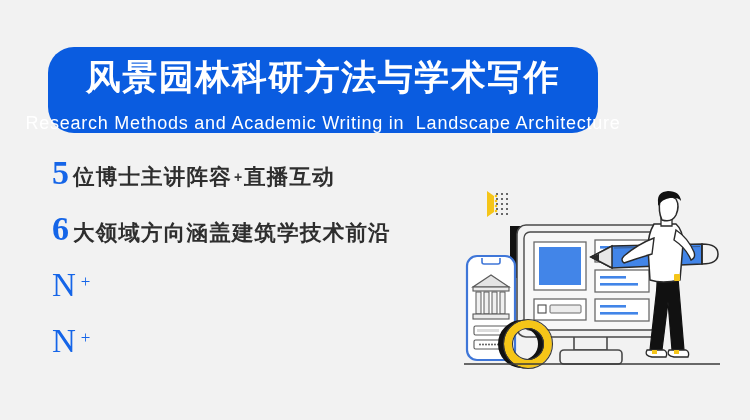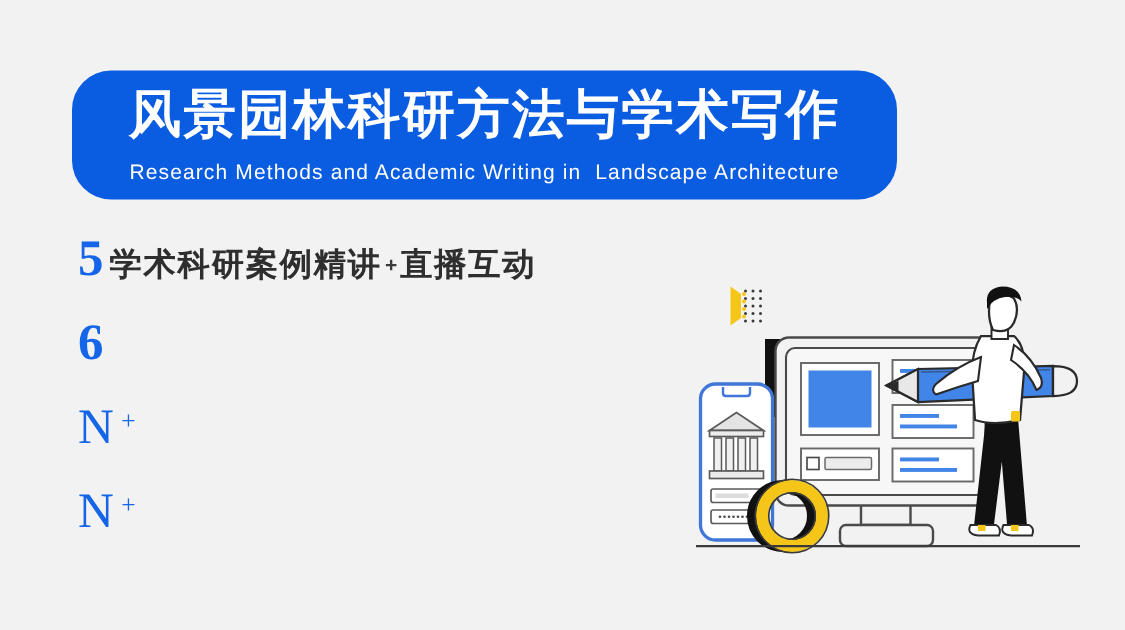--- a/index.html
+++ b/index.html
@@ -29,36 +29,36 @@
     left: 48px;
     top: 47px;
     width: 550px;
     height: 86px;
     background: #0a5ce0;
     border-radius: 26px;
     box-sizing: border-box;
     display: flex;
     flex-direction: column;
     align-items: center;
-    justify-content: flex-start;
+    justify-content: space-between;
     padding-top: 3px;
   }
   .banner-title {
     color: #ffffff;
     font-family: "DejaVu Sans", sans-serif;
     font-size: 35px;
     font-weight: bold;
     letter-spacing: 1.5px;
     line-height: 54px;
     white-space: nowrap;
   }
   .banner-subtitle {
     color: #ffffff;
     font-family: "Liberation Sans", sans-serif;
-    font-size: 14px;
+    font-size: 18px;
     font-weight: normal;
     letter-spacing: 0.75px;
     line-height: 20px;
     white-space: pre;
   }
 
   
   .bullets {
     position: absolute;
     left: 52px;
@@ -131,25 +131,26 @@
 
   <div class="banner">
     <div class="banner-title">风景园林科研方法与学术写作</div>
     <div class="banner-subtitle">Research Methods and Academic Writing in  Landscape Architecture</div>
   </div>
 
   <div class="bullets">
 
     <div class="bullet-row">
       <span class="bullet-num">5</span>
-      <span class="bullet-text"><span>学术科研案例精讲</span><span class="inline-plus">+</span><span>直播互动</span></span>
+      <span class="bullet-text"><span>位博士主讲阵容</span><span class="inline-plus">+</span><span>直播互动</span></span>
     </div>
 
     <div class="bullet-row">
       <span class="bullet-num">6</span>
+      <span class="bullet-text">大领域方向涵盖建筑学技术前沿</span>
     </div>
 
     <div class="bullet-row">
       <span class="bullet-num letter">N</span>
       <span class="bullet-plus">+</span>
     </div>
 
     <div class="bullet-row">
       <span class="bullet-num letter">N</span>
       <span class="bullet-plus">+</span>

